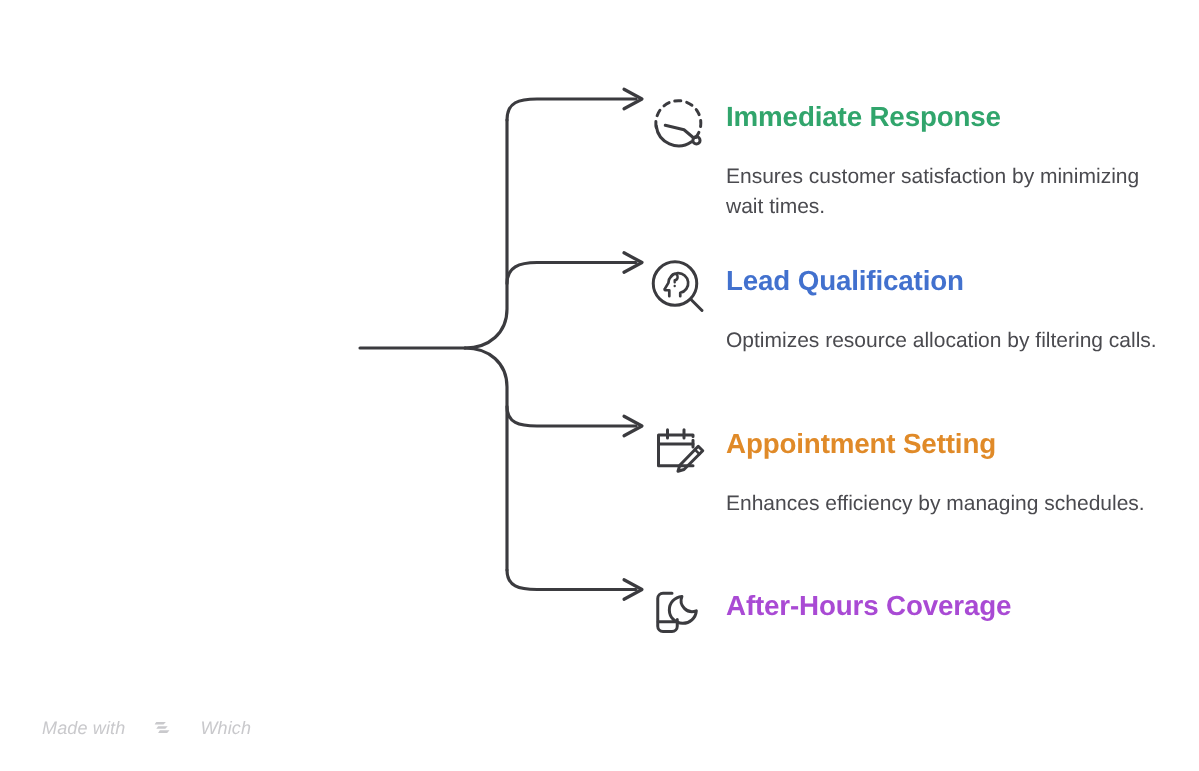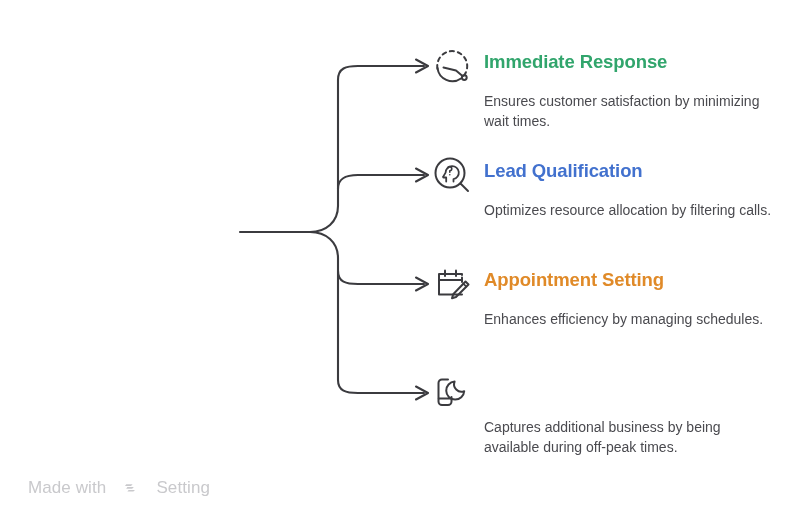--- a/index.html
+++ b/index.html
@@ -50,20 +50,21 @@
     width: 799px;
     height: 514px;
     pointer-events: none;
   }
 
   
   .branch {
     position: absolute;
     left: 432px;
     width: 350px;
+    margin-top: 16px;
   }
   .branch-head {
     position: relative;
     height: 42px;
   }
   .branch-icon {
     position: absolute;
     left: 0;
     top: 0;
     width: 40px;
@@ -95,22 +96,23 @@
 
   
   #watermark {
     position: absolute;
     left: 28px;
     top: 478px;
     display: flex;
     align-items: center;
     gap: 19px;
     color: #c9c9cc;
-    font-size: 17px;
+    font-size: 12px;
     letter-spacing: 0.1px;
+    font-style: italic;
   }
   #watermark-logo { width: 12px; height: 12px; display: block; }
 </style>
 </head>
 <body>
 
 <div id="canvas">
 
   <svg id="connectors" viewBox="0 0 799 514" xmlns="http://www.w3.org/2000/svg">
     <g fill="none" stroke="#3b3b3f" stroke-width="2.1" stroke-linecap="round" stroke-linejoin="round">
@@ -194,29 +196,29 @@
     <div class="branch-head">
       <svg class="branch-icon" viewBox="0 0 40 40" xmlns="http://www.w3.org/2000/svg" fill="none" stroke="#3b3b3f" stroke-width="2" stroke-linecap="round" stroke-linejoin="round">
 
         <path d="M16,7.5 L10,7.5 A3.5,3.5 0 0 0 6.5,11 L6.5,29.5 A3.5,3.5 0 0 0 10,33
                  L16,33 A3.5,3.5 0 0 0 19.5,29.5 L19.5,25"></path>
 
         <path d="M6.8,26.5 L19.3,26.5"></path>
 
         <path d="M32.2,19.2 A9,9 0 1 1 22.6,9.6 A7.4,7.4 0 0 0 32.2,19.2 Z"></path>
       </svg>
-    </div>
-    <div class="branch-desc wide">Captures additional business by being available during off-peak times.</div>
+      <div class="branch-title" style="color:#a94ad4">After-Hours Coverage</div>
+    </div>
   </div>
 
   <div id="watermark">
     <span>Made with</span>
     <svg id="watermark-logo" viewBox="0 0 12 12" xmlns="http://www.w3.org/2000/svg">
       <g fill="#c9c9cc">
         <path d="M1.2,2.3 L7.6,2.3 L6.0,4.0 L0,4.0 Z"></path>
         <path d="M2.4,5.1 L8.8,5.1 L7.2,6.8 L1.2,6.8 Z"></path>
         <path d="M3.6,7.9 L10.0,7.9 L8.4,9.6 L2.4,9.6 Z"></path>
       </g>
     </svg>
-    <span>Setting</span>
+    <span>Which</span>
   </div>
 
 </div>
 
 </body></html>

